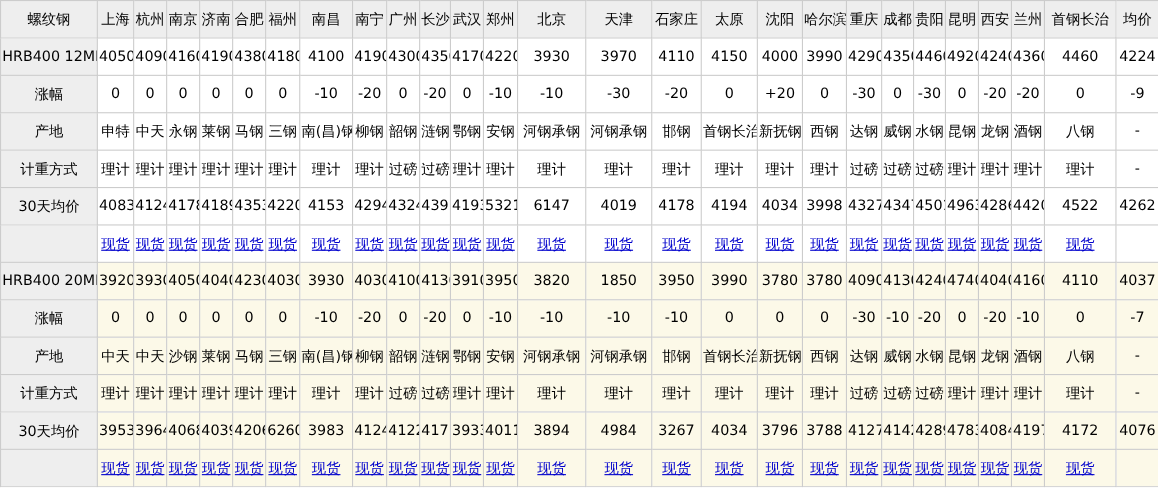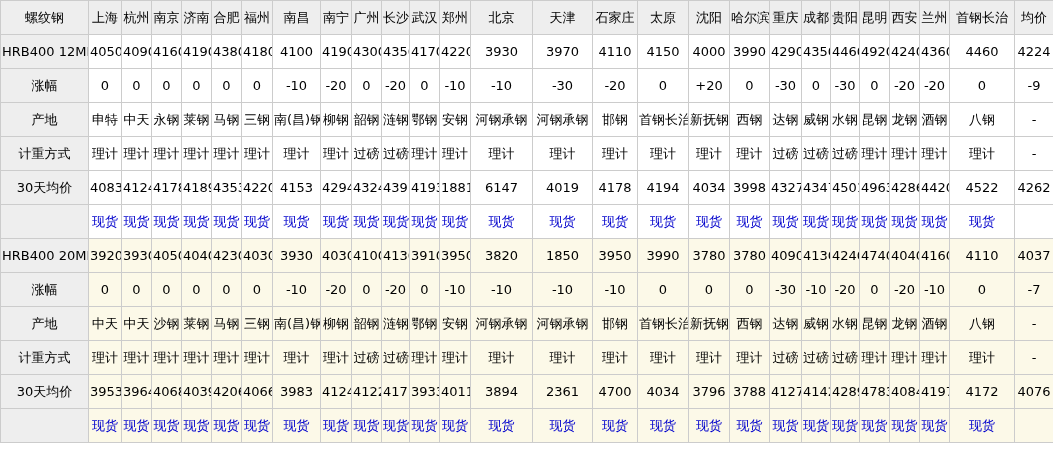--- a/index.html
+++ b/index.html
@@ -20,21 +20,21 @@
     padding:0 1px;
     overflow:hidden;
     white-space:nowrap;
     height:33px;
     color:#000000;
   }
   tr.header-row th{background:var(--header-bg);}
   th.row-label{background:var(--header-bg);}
   tr.sec0 td{background:#ffffff;}
   tr.sec1 td{background:var(--cream);}
-  a.spot{color:var(--link);cursor:pointer;}
+  a.spot{color:var(--link);text-decoration:underline;cursor:pointer;}
 </style>
 </head>
 <body>
 
 <table>
   <colgroup>
       <col style="width: 88px;">
       <col style="width: 33px;">
       <col style="width: 30px;">
       <col style="width: 30px;">
@@ -214,21 +214,21 @@
         <td>4124</td>
         <td>4178</td>
         <td>4189</td>
         <td>4353</td>
         <td>4220</td>
         <td>4153</td>
         <td>4294</td>
         <td>4324</td>
         <td>4391</td>
         <td>4193</td>
-        <td>1881</td>
+        <td>5321</td>
         <td>6147</td>
         <td>4019</td>
         <td>4178</td>
         <td>4194</td>
         <td>4034</td>
         <td>3998</td>
         <td>4327</td>
         <td>4347</td>
         <td>4501</td>
         <td>4963</td>
@@ -382,30 +382,30 @@
         <td>理计</td>
         <td>-</td>
       </tr>
       <tr class="sec1">
         <th class="row-label">30天均价</th>
         <td>3953</td>
         <td>3964</td>
         <td>4068</td>
         <td>4039</td>
         <td>4206</td>
-        <td>4066</td>
+        <td>6260</td>
         <td>3983</td>
         <td>4124</td>
         <td>4122</td>
         <td>4171</td>
         <td>3933</td>
         <td>4011</td>
         <td>3894</td>
-        <td>2361</td>
-        <td>4700</td>
+        <td>4984</td>
+        <td>3267</td>
         <td>4034</td>
         <td>3796</td>
         <td>3788</td>
         <td>4127</td>
         <td>4142</td>
         <td>4289</td>
         <td>4783</td>
         <td>4084</td>
         <td>4197</td>
         <td>4172</td>

